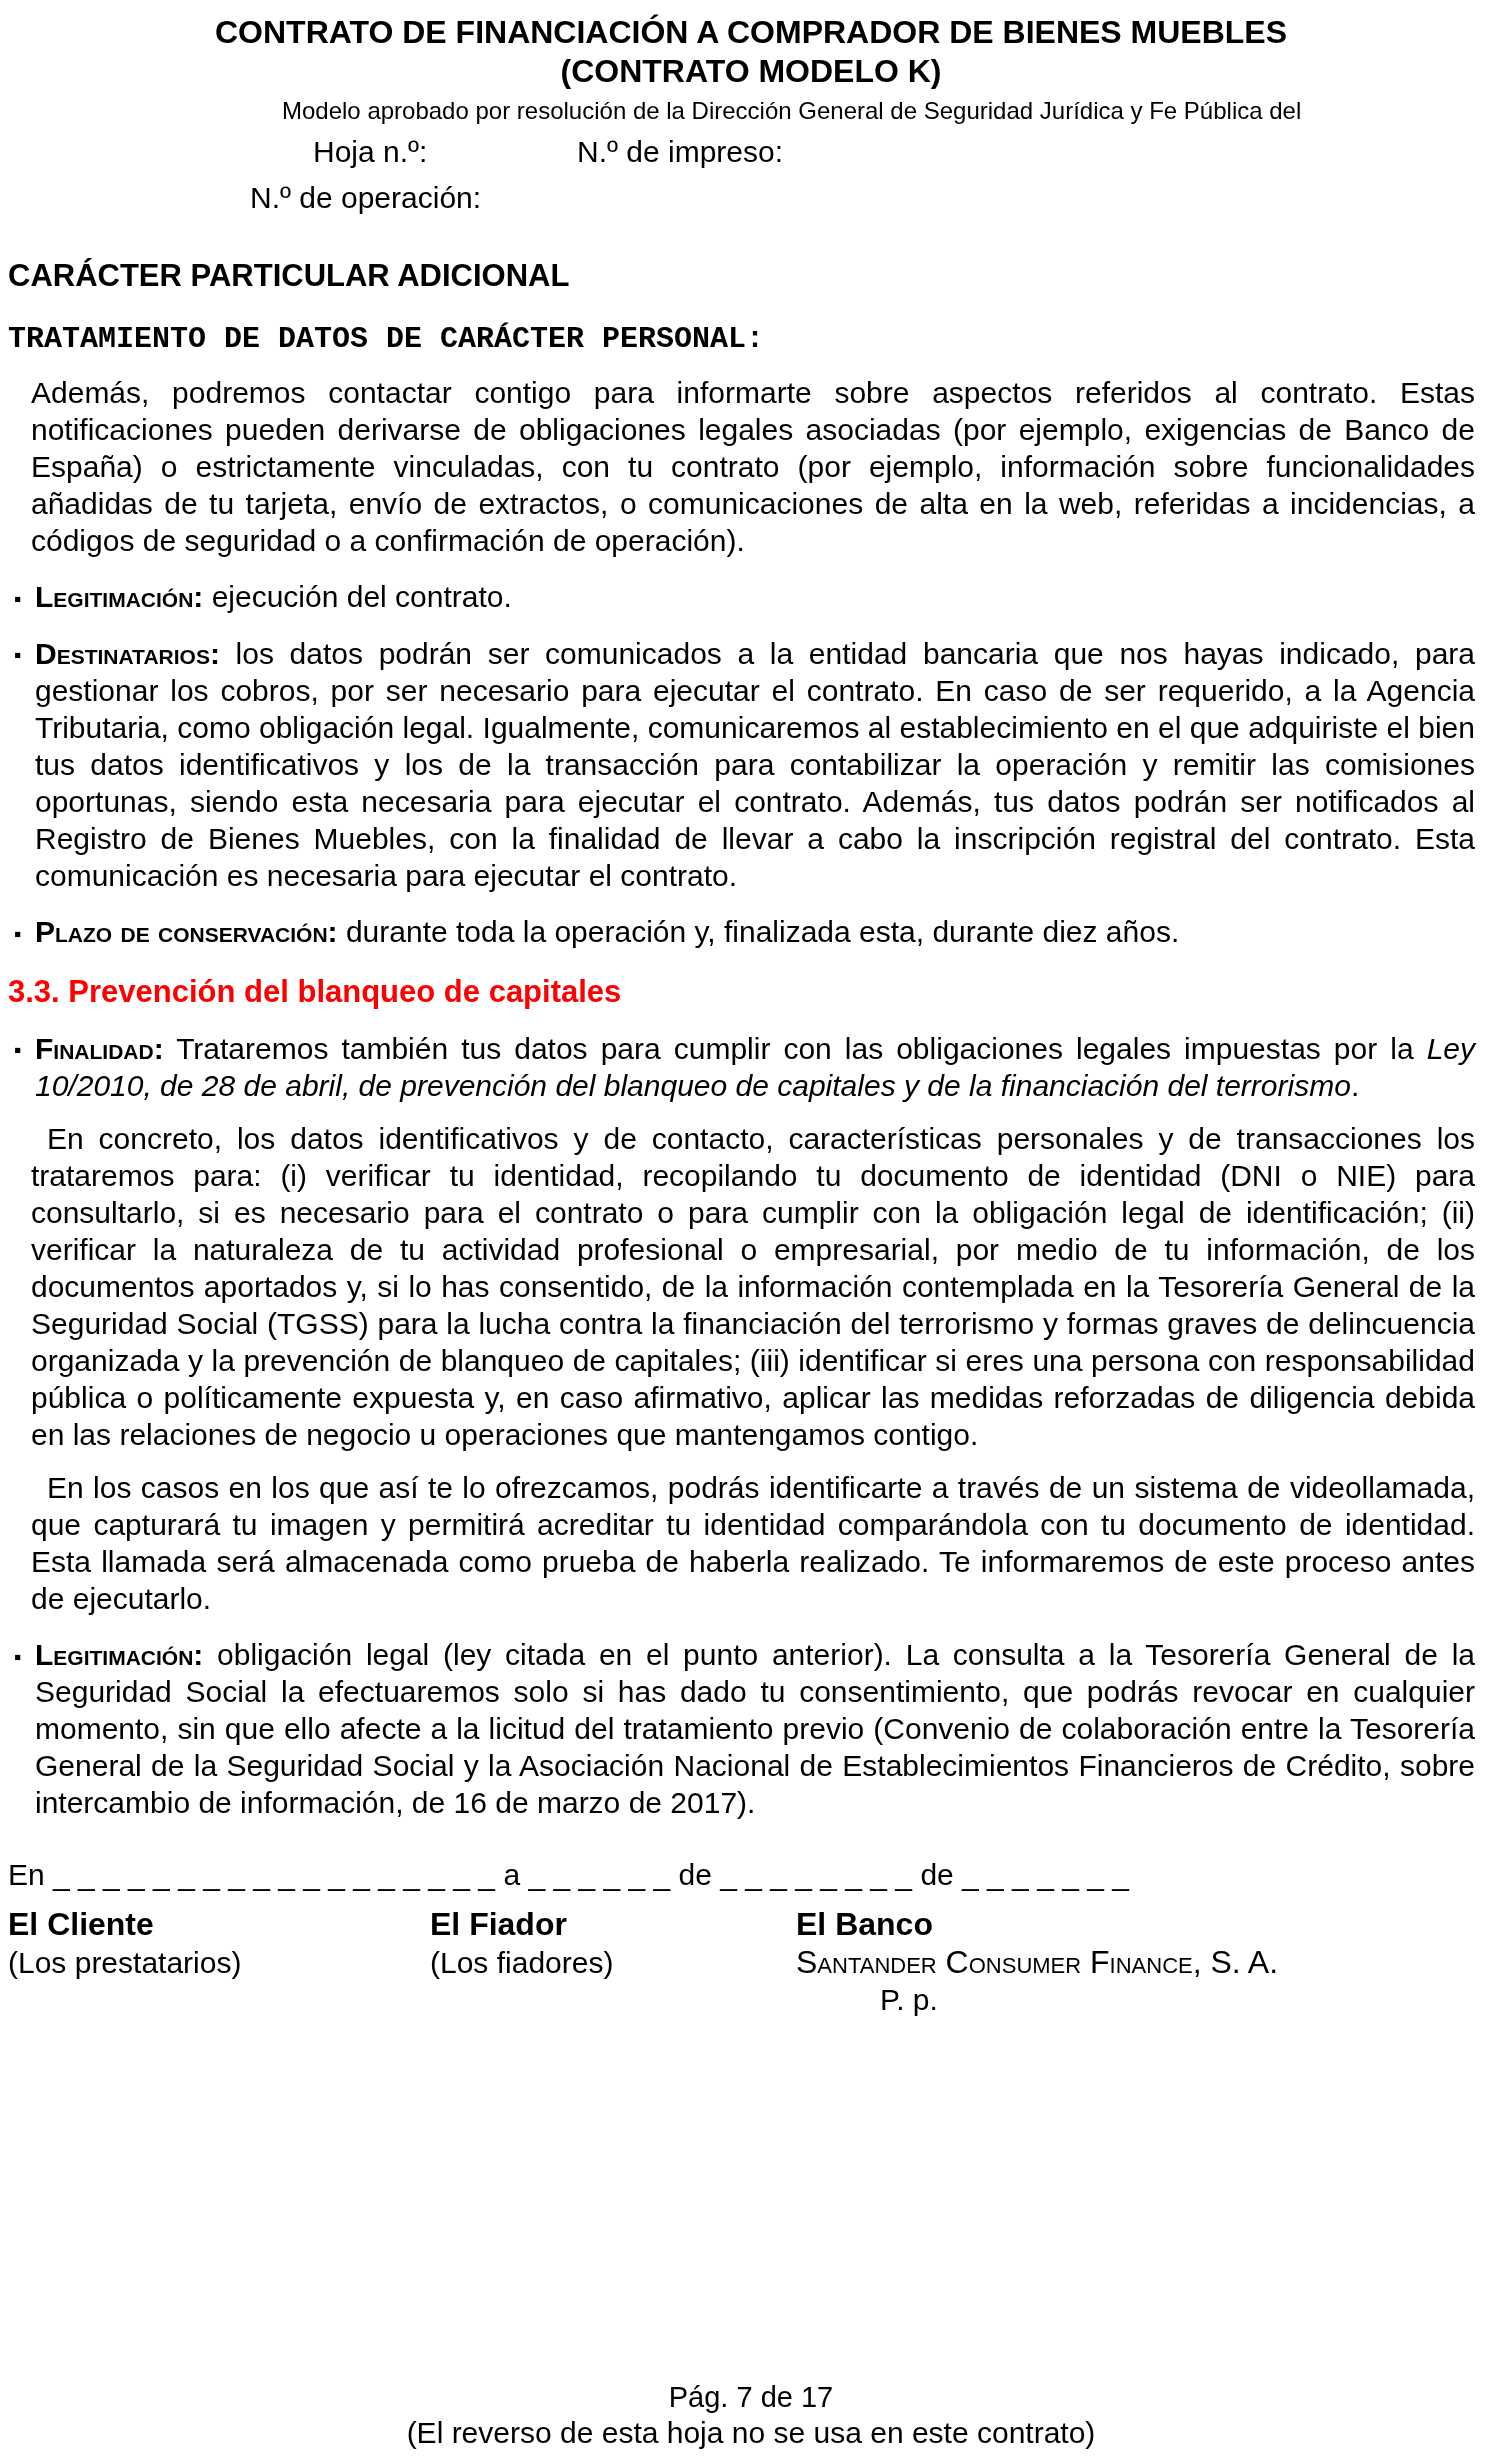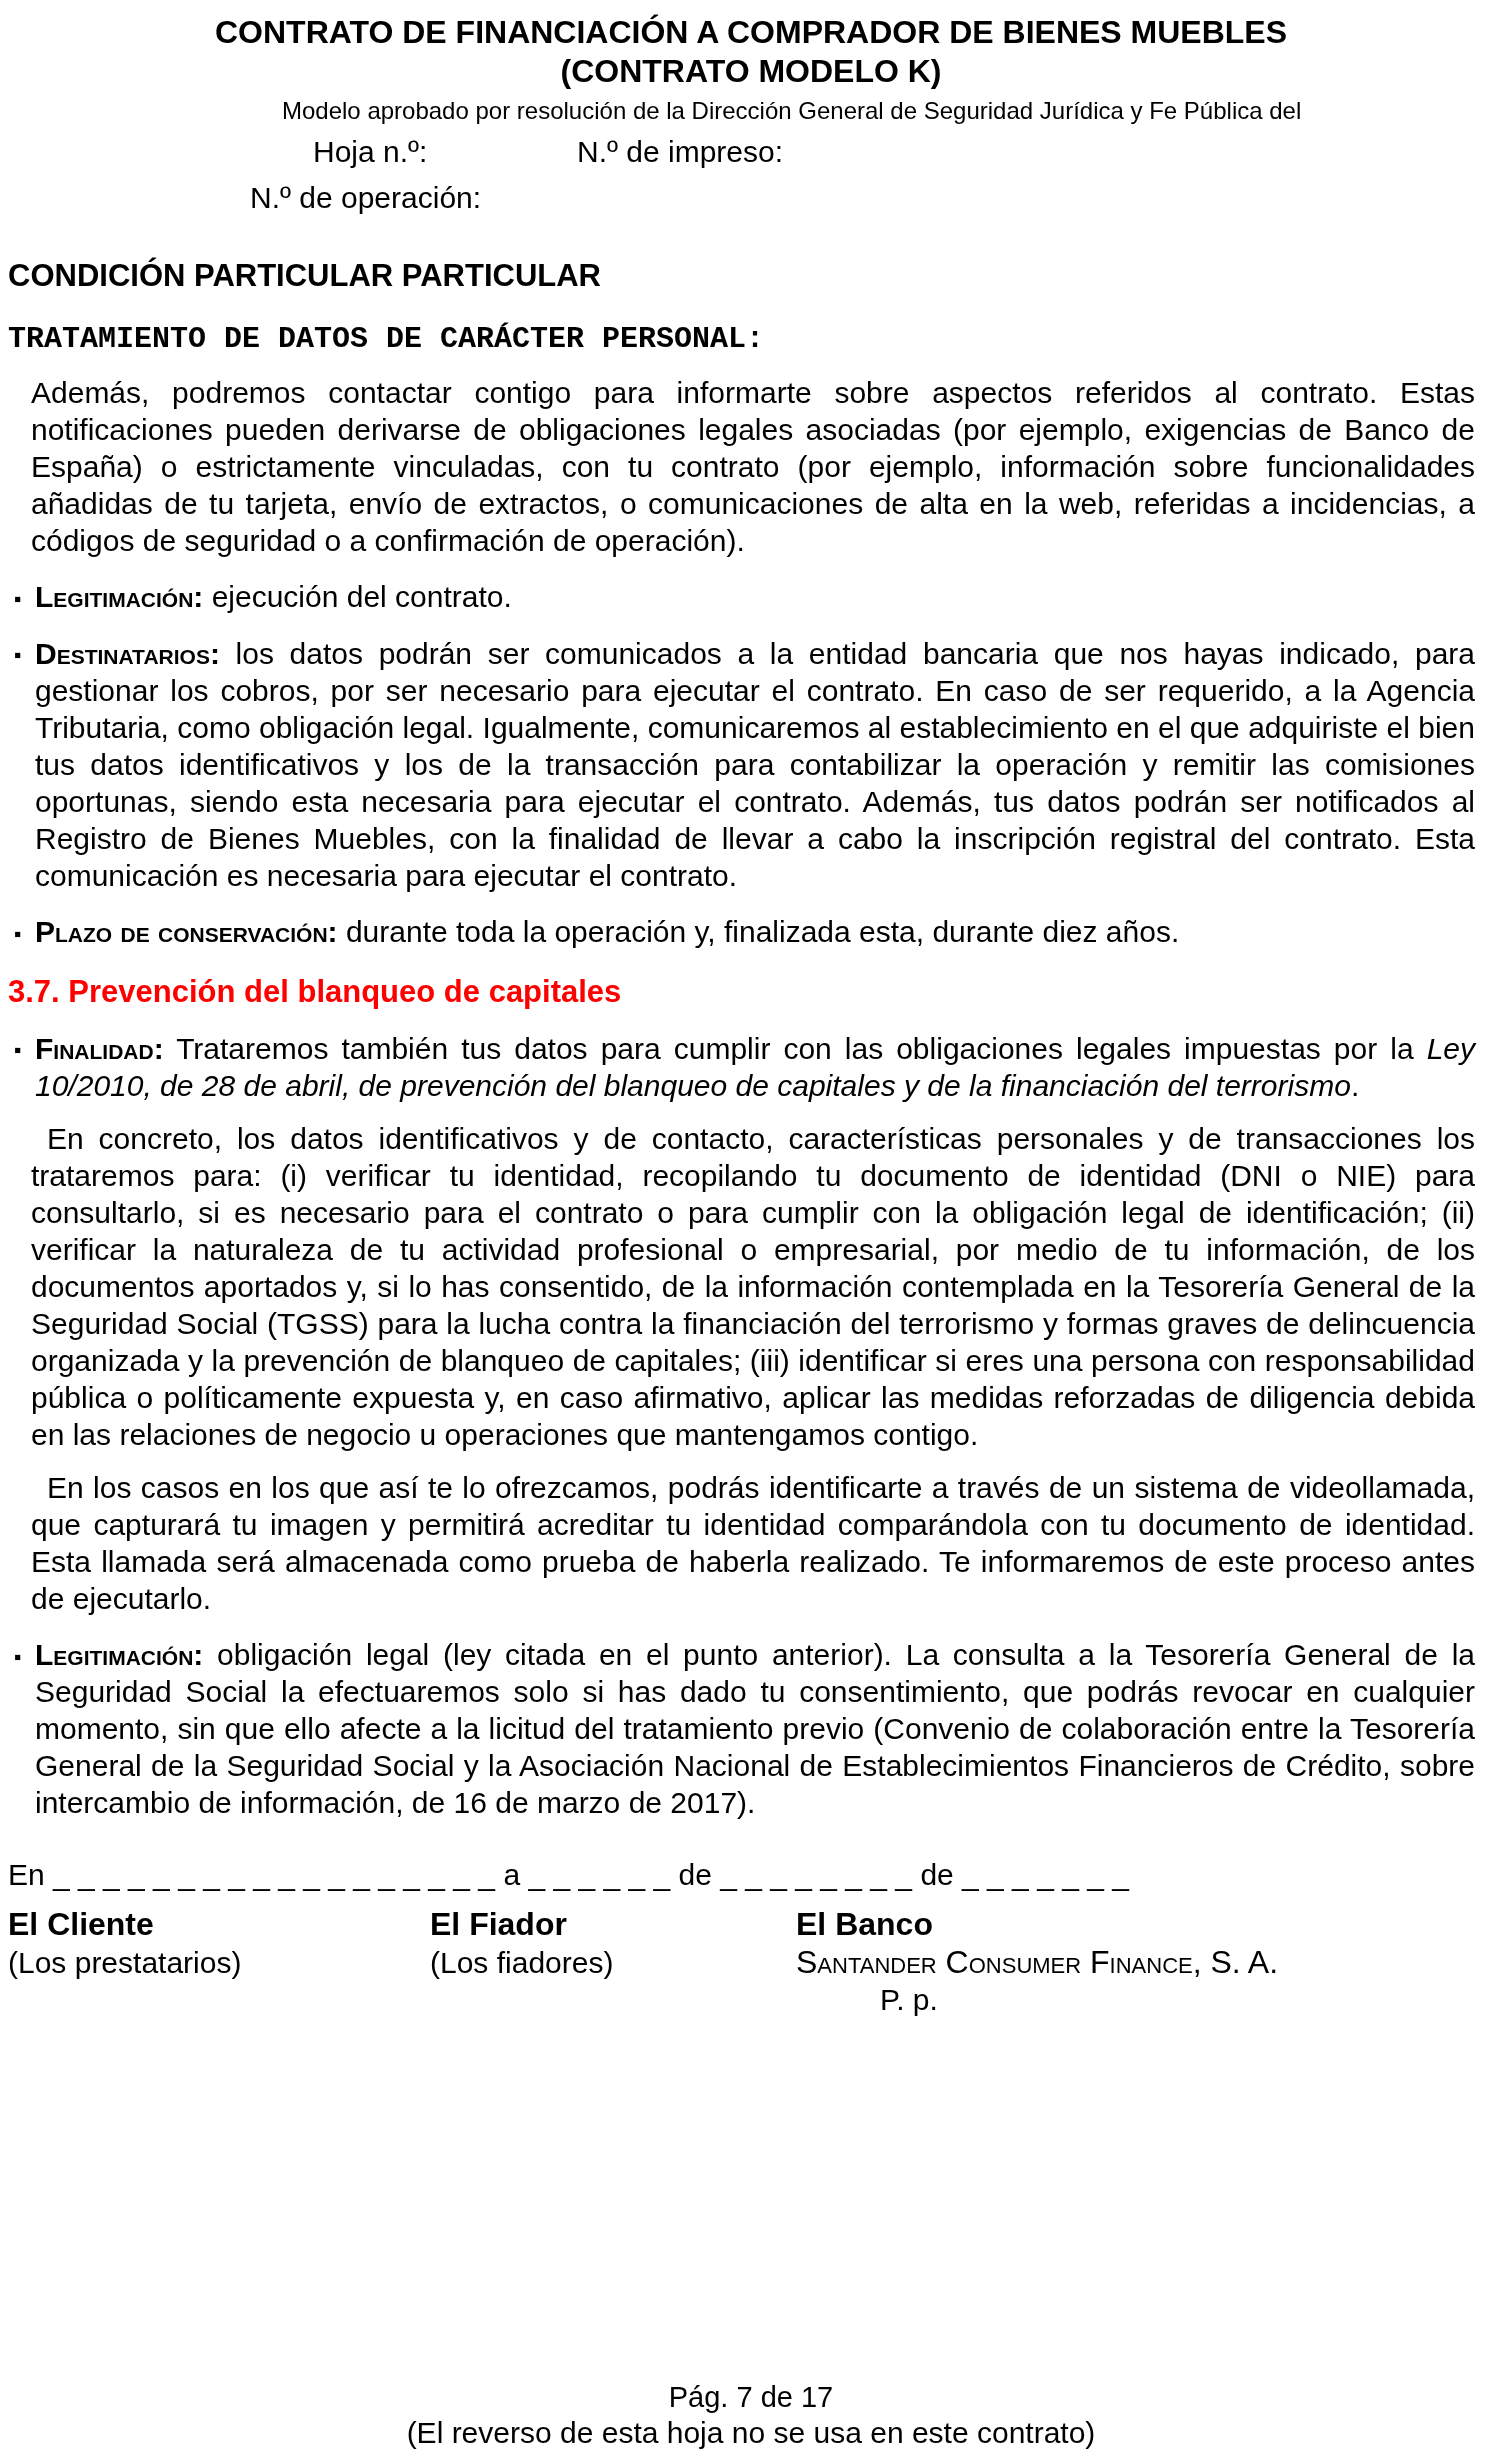--- a/index.html
+++ b/index.html
@@ -99,38 +99,38 @@
   </div>
 
   <div class="fields-row">
     <span class="f-hoja">Hoja n.º:</span>
     <span class="f-impreso">N.º de impreso:</span>
   </div>
   <div class="fields-row">
     <span class="f-operacion">N.º de operación:</span>
   </div>
 
-  <div class="h1">CONDICIÓN PARTICULAR PARTICULAR</div>
+  <div class="h1">CARÁCTER PARTICULAR ADICIONAL</div>
   <div class="h2">TRATAMIENTO DE DATOS DE CARÁCTER PERSONAL:</div>
 
   <div class="para">Además, podremos contactar contigo para informarte sobre aspectos referidos al contrato. Estas notificaciones pueden derivarse de obligaciones legales asociadas (por ejemplo, exigencias de Banco de España) o estrictamente vinculadas, con tu contrato (por ejemplo, información sobre funcionalidades añadidas de tu tarjeta, envío de extractos, o comunicaciones de alta en la web, referidas a incidencias, a códigos de seguridad o a confirmación de operación).</div>
 
   <div class="bullet">
     <span class="marker">▪</span><span class="sc">Legitimación:</span><span> ejecución del contrato.</span>
   </div>
 
   <div class="bullet">
     <span class="marker">▪</span><span class="sc">Destinatarios:</span><span> los datos podrán ser comunicados a la entidad bancaria que nos hayas indicado, para gestionar los cobros, por ser necesario para ejecutar el contrato. En caso de ser requerido, a la Agencia Tributaria, como obligación legal. Igualmente, comunicaremos al establecimiento en el que adquiriste el bien tus datos identificativos y los de la transacción para contabilizar la operación y remitir las comisiones oportunas, siendo esta necesaria para ejecutar el contrato. Además, tus datos podrán ser notificados al Registro de Bienes Muebles, con la finalidad de llevar a cabo la inscripción registral del contrato. Esta comunicación es necesaria para ejecutar el contrato.</span>
   </div>
 
   <div class="bullet">
     <span class="marker">▪</span><span class="sc">Plazo de conservación:</span><span> durante toda la operación y, finalizada esta, durante diez años.</span>
   </div>
 
-  <div class="h-red">3.7. Prevención del blanqueo de capitales</div>
+  <div class="h-red">3.3. Prevención del blanqueo de capitales</div>
 
   <div class="bullet">
     <span class="marker">▪</span><span class="sc">Finalidad:</span><span> Trataremos también tus datos para cumplir con las obligaciones legales impuestas por la </span><span class="italic">Ley 10/2010, de 28 de abril, de prevención del blanqueo de capitales y de la financiación del terrorismo</span><span>.</span>
   </div>
 
   <div class="para inner">En concreto, los datos identificativos y de contacto, características personales y de transacciones los trataremos para: (i) verificar tu identidad, recopilando tu documento de identidad (DNI o NIE) para consultarlo, si es necesario para el contrato o para cumplir con la obligación legal de identificación; (ii) verificar la naturaleza de tu actividad profesional o empresarial, por medio de tu información, de los documentos aportados y, si lo has consentido, de la información contemplada en la Tesorería General de la Seguridad Social (TGSS) para la lucha contra la financiación del terrorismo y formas graves de delincuencia organizada y la prevención de blanqueo de capitales; (iii) identificar si eres una persona con responsabilidad pública o políticamente expuesta y, en caso afirmativo, aplicar las medidas reforzadas de diligencia debida en las relaciones de negocio u operaciones que mantengamos contigo.</div>
   <div class="para inner">En los casos en los que así te lo ofrezcamos, podrás identificarte a través de un sistema de videollamada, que capturará tu imagen y permitirá acreditar tu identidad comparándola con tu documento de identidad. Esta llamada será almacenada como prueba de haberla realizado. Te informaremos de este proceso antes de ejecutarlo.</div>
 
   <div class="bullet">
     <span class="marker">▪</span><span class="sc">Legitimación:</span><span> obligación legal (ley citada en el punto anterior). La consulta a la Tesorería General de la Seguridad Social la efectuaremos solo si has dado tu consentimiento, que podrás revocar en cualquier momento, sin que ello afecte a la licitud del tratamiento previo (Convenio de colaboración entre la Tesorería General de la Seguridad Social y la Asociación Nacional de Establecimientos Financieros de Crédito, sobre intercambio de información, de 16 de marzo de 2017).</span>

